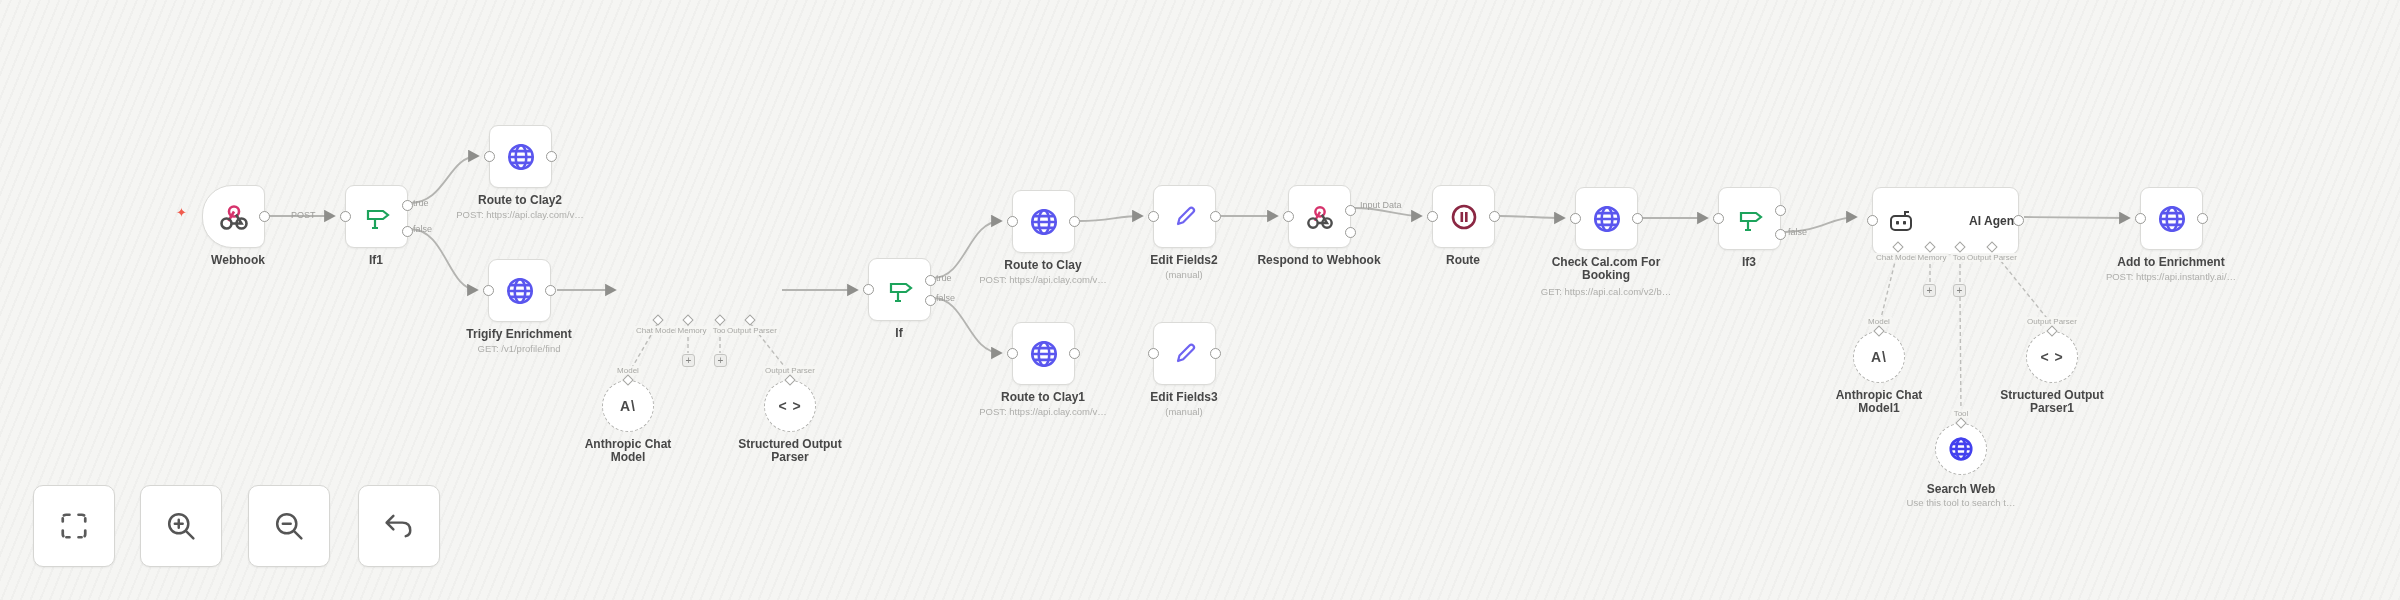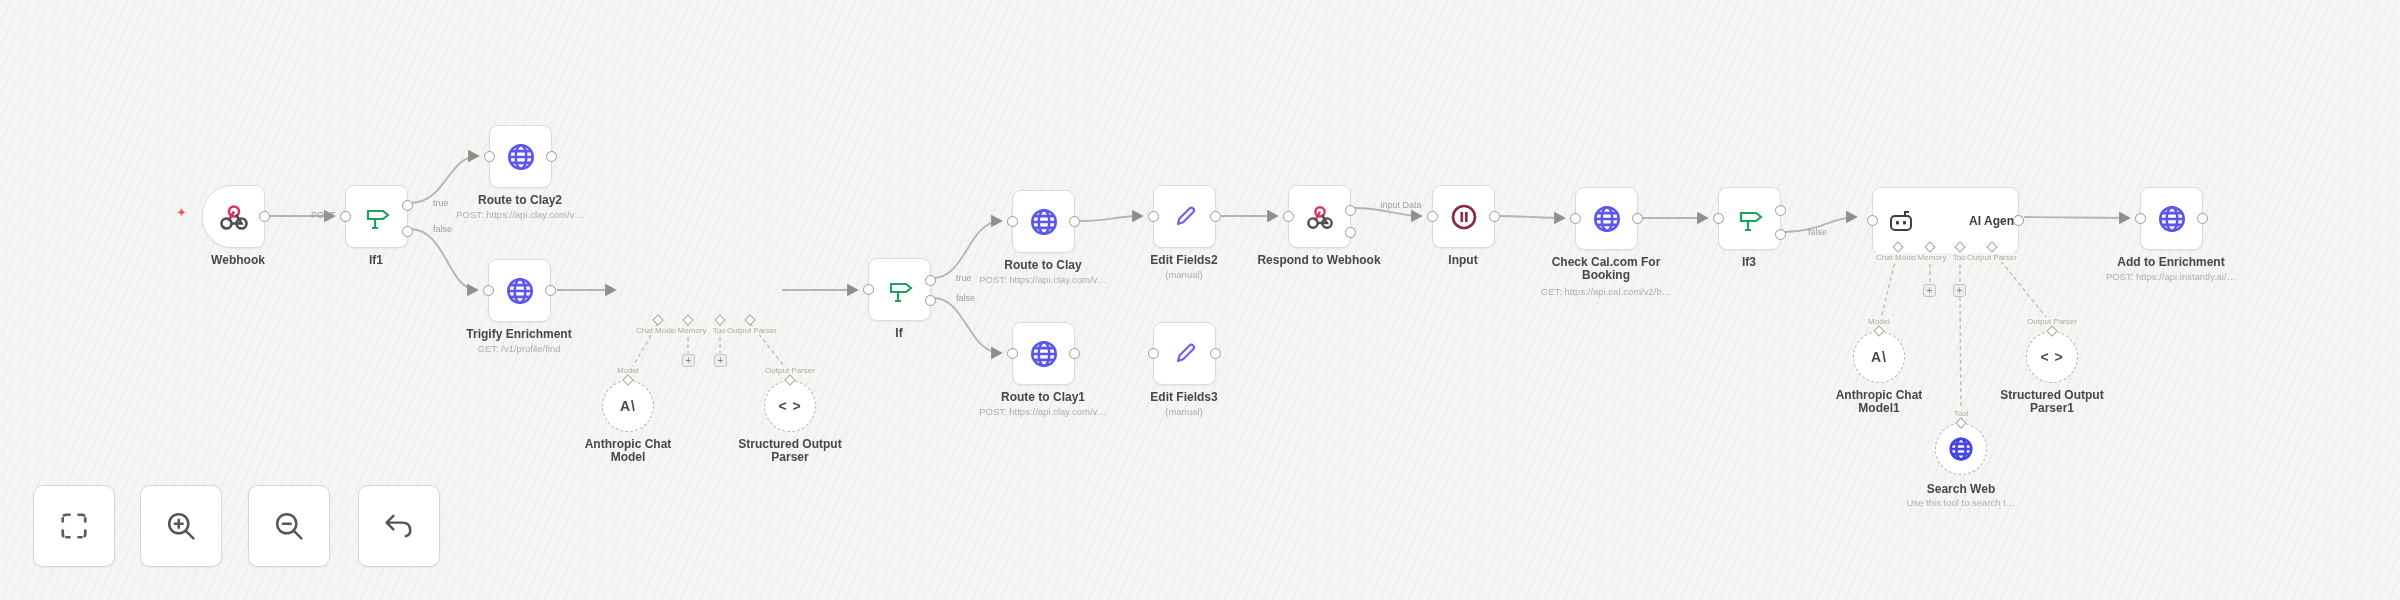--- a/index.html
+++ b/index.html
@@ -36,21 +36,21 @@
   .port.out{right:-6px;top:50%;margin-top:-6px;}
   .port.fixed{margin-top:0;top:auto;}
   .diamond{
     position:absolute;width:8px;height:8px;background:#fff;
     border:1.4px solid #a5a5a2;transform:rotate(45deg);box-sizing:border-box;
   }
   .mini-label{
     position:absolute;transform:translateX(-50%);font-size:8px;color:#a9a9a6;
     white-space:nowrap;background:rgba(245,245,243,0.92);padding:0 2px;line-height:9px;
   }
-  .edge-label{position:absolute;font-size:9px;color:#9e9e9b;white-space:nowrap;margin-left:20px;}
+  .edge-label{position:absolute;font-size:9px;color:#9e9e9b;white-space:nowrap;}
   .circle-node{
     position:absolute;width:52px;height:52px;border:1.4px dashed #b2b2af;
     border-radius:50%;background:#fff;display:flex;align-items:center;justify-content:center;
     box-sizing:border-box;cursor:pointer;
   }
   .glyph{font-weight:700;color:#4a4a4a;font-size:14px;letter-spacing:1px;}
   .plus-badge{
     position:absolute;width:13px;height:13px;border:1px solid #c4c4c1;background:#ededeb;
     border-radius:3px;color:#848482;font-size:10px;line-height:12px;text-align:center;
     box-sizing:border-box;cursor:pointer;
@@ -258,21 +258,21 @@
 
   <div class="node" style="left:1432px;top:185px">
     <svg width="30" height="30" viewBox="0 0 30 30">
       <circle cx="15" cy="15" r="11" stroke="#8b2743" stroke-width="2.6" fill="none"></circle>
       <rect x="11.5" y="10" width="2.6" height="10" fill="#8b2743"></rect>
       <rect x="16" y="10" width="2.6" height="10" fill="#8b2743"></rect>
     </svg>
     <div class="port in"></div>
     <div class="port out"></div>
   </div>
-  <div class="node-label" style="left:1463px;top:254px">Input</div>
+  <div class="node-label" style="left:1463px;top:254px">Route</div>
 
   <div class="node" style="left:1575px;top:187px">
     <svg width="32" height="32" viewBox="0 0 30 30">
       <circle cx="15" cy="15" r="11" stroke="#5a56ee" stroke-width="2.4" fill="none"></circle>
       <ellipse cx="15" cy="15" rx="5" ry="11" stroke="#5a56ee" stroke-width="2.4" fill="none"></ellipse>
       <path d="M4.5 15 H25.5 M6 9.5 H24 M6 20.5 H24" stroke="#5a56ee" stroke-width="2.4" fill="none"></path>
     </svg>
     <div class="port in"></div>
     <div class="port out"></div>
   </div>

